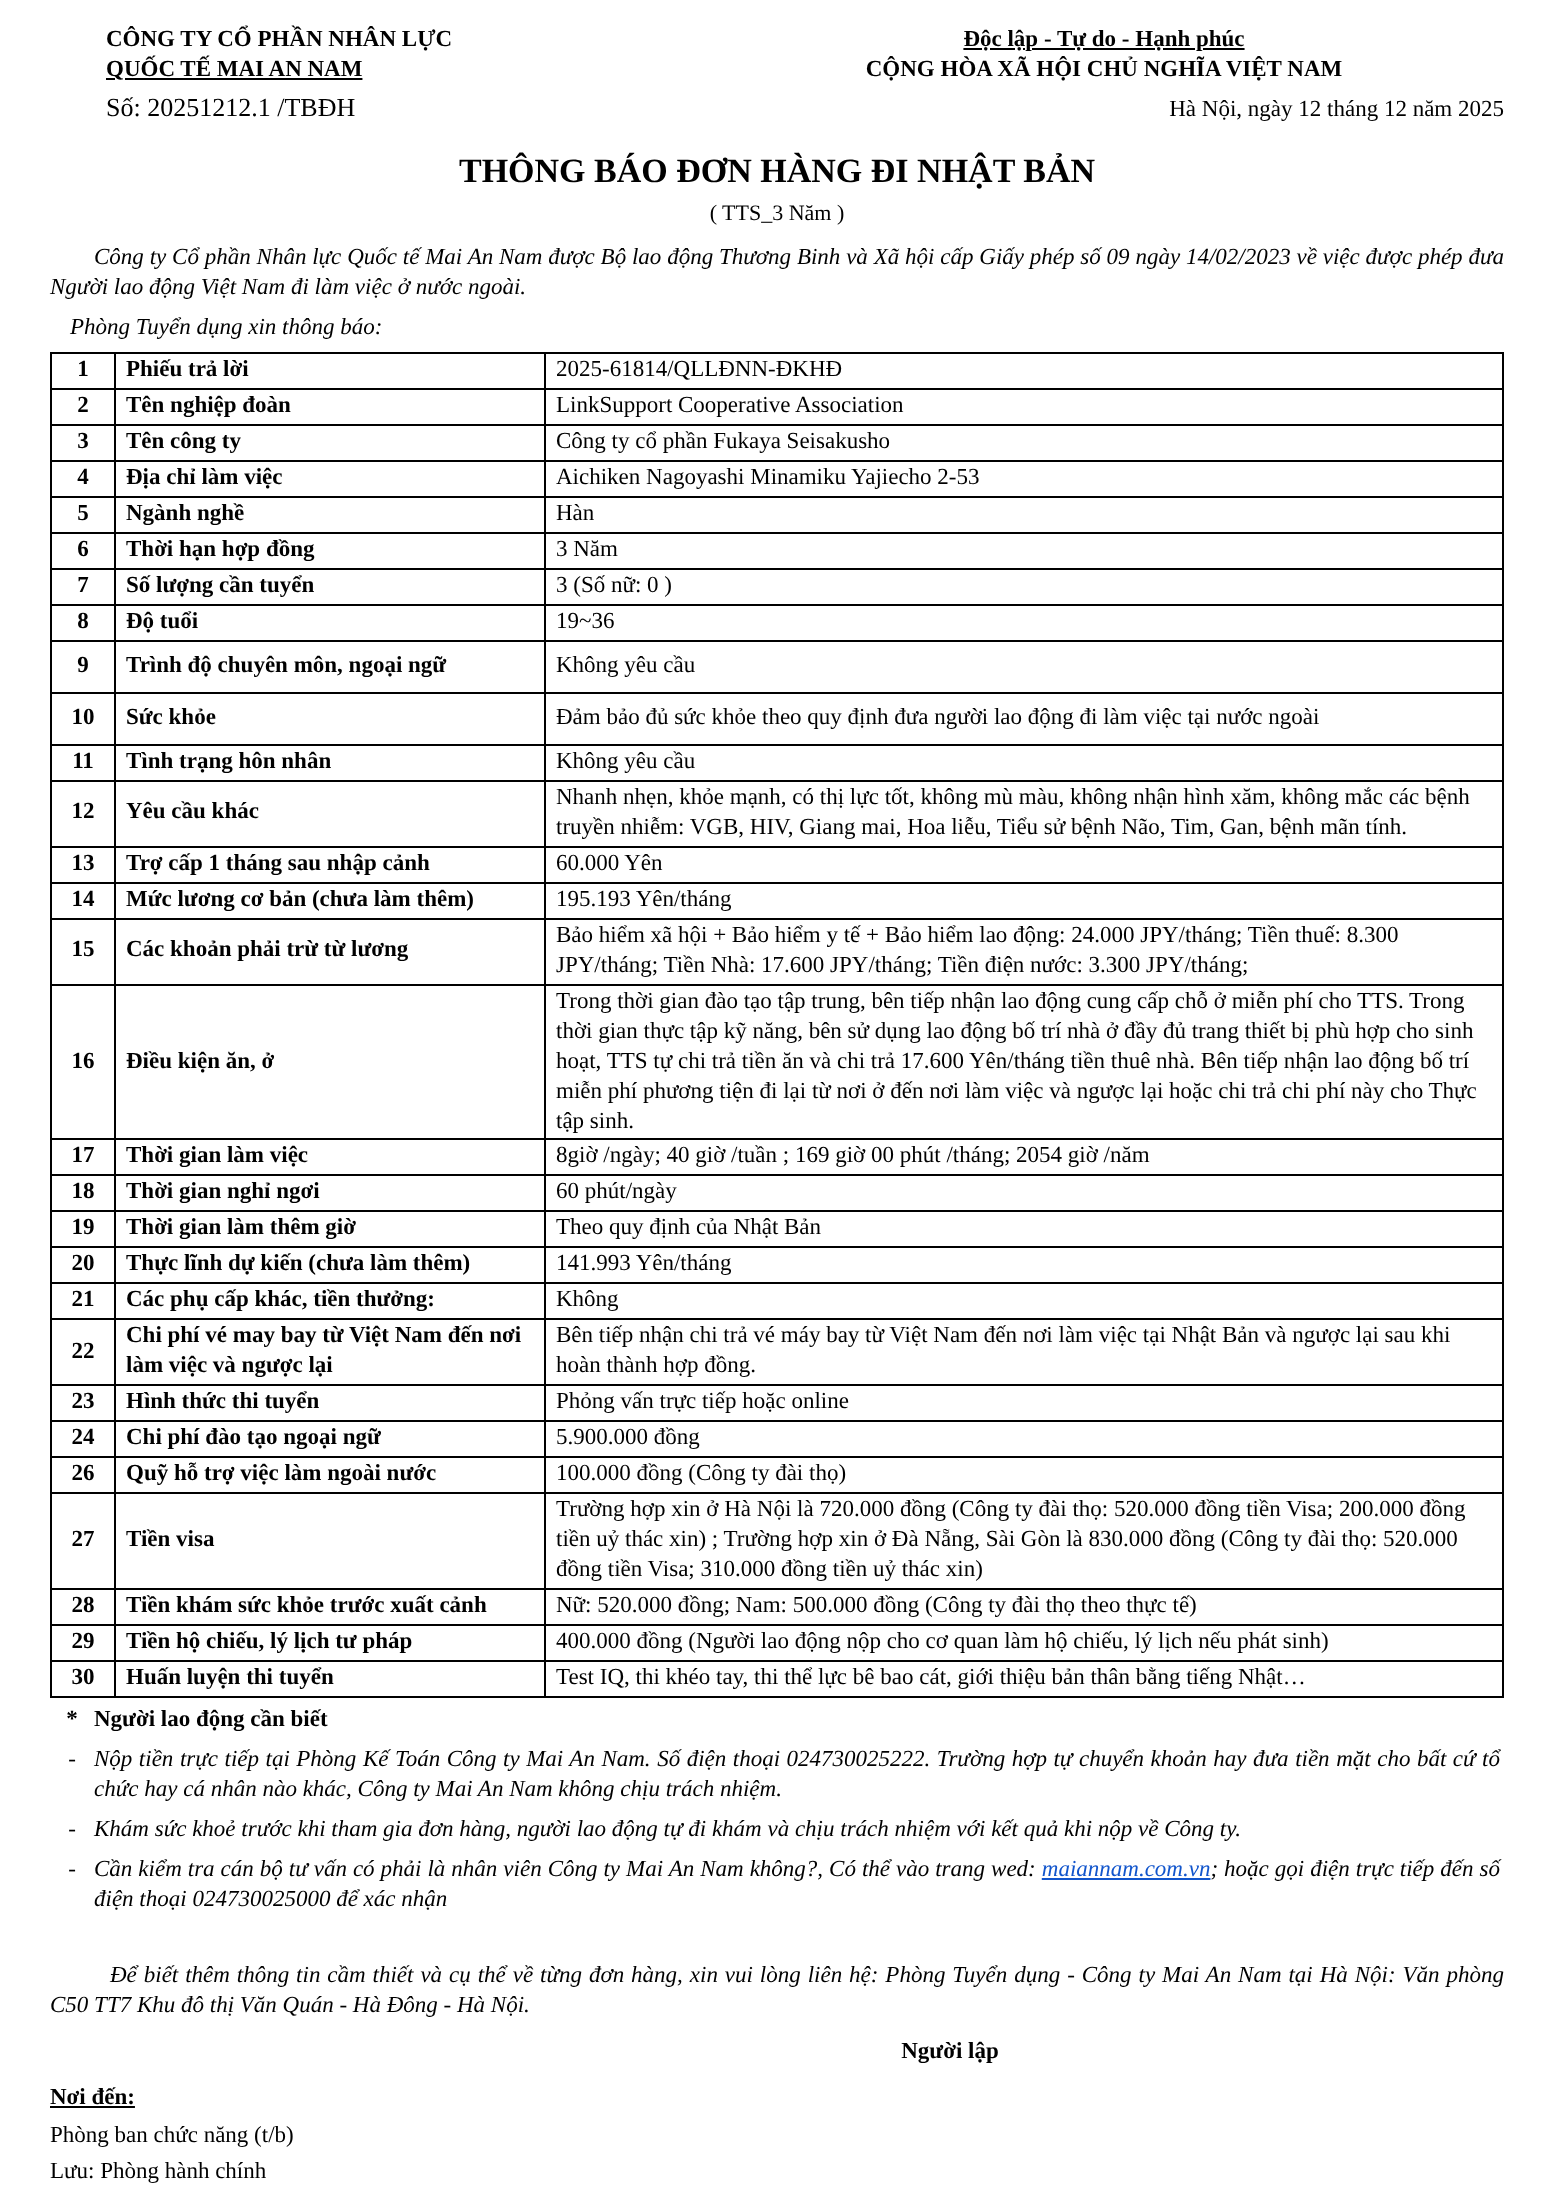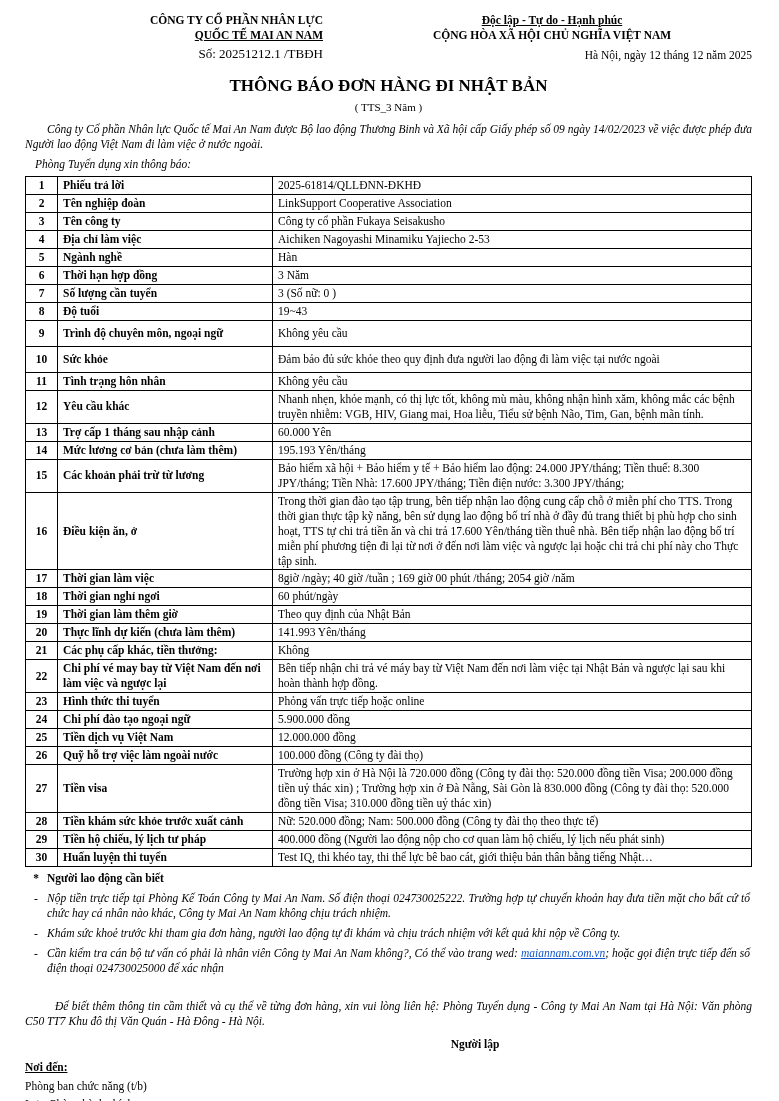--- a/index.html
+++ b/index.html
@@ -6,21 +6,21 @@
   body {
     width:779px; height:1101px;
     font-family:"Liberation Serif","DejaVu Serif",serif;
     color:#000; font-size:11.5px; line-height:1.3;
     overflow:hidden;
   }
   .page { padding:13px 27px 0 25px; }
 
   
   .hdr { display:flex; justify-content:space-between; }
-  .hdr-left { width:270px; margin-left:28px; text-align:right; }
+  .hdr-left { width:270px; margin-left:28px; text-align:left; }
   .hdr-right { width:400px; text-align:center; }
   .hdr b { font-size:11.5px; }
   .u { text-decoration:underline; }
   .doc-no { margin-top:3px; font-size:13px; }
   .date-line { margin-top:5px; text-align:right; font-size:11.5px; }
 
   
   .title { text-align:center; font-weight:bold; font-size:17px; margin-top:12px; }
   .subtitle { text-align:center; font-size:11px; margin-top:3px; }
 
@@ -120,21 +120,21 @@
           <td class="c-value">3 Năm</td>
         </tr>
       <tr class="row">
           <td class="c-no">7</td>
           <td class="c-label">Số lượng cần tuyển</td>
           <td class="c-value">3  (Số nữ: 0 )</td>
         </tr>
       <tr class="row">
           <td class="c-no">8</td>
           <td class="c-label">Độ tuổi</td>
-          <td class="c-value">19~43</td>
+          <td class="c-value">19~36</td>
         </tr>
       <tr class="row tall">
           <td class="c-no">9</td>
           <td class="c-label">Trình độ chuyên môn, ngoại ngữ</td>
           <td class="c-value">Không yêu cầu</td>
         </tr>
       <tr class="row tall">
           <td class="c-no">10</td>
           <td class="c-label">Sức khỏe</td>
           <td class="c-value">Đảm bảo đủ sức khỏe theo quy định đưa người lao động đi làm việc tại nước ngoài</td>
@@ -201,25 +201,20 @@
         </tr>
       <tr class="row">
           <td class="c-no">23</td>
           <td class="c-label">Hình thức thi tuyển</td>
           <td class="c-value">Phỏng vấn trực tiếp hoặc online</td>
         </tr>
       <tr class="row">
           <td class="c-no">24</td>
           <td class="c-label">Chi phí đào tạo ngoại ngữ</td>
           <td class="c-value">5.900.000 đồng</td>
-        </tr>
-      <tr class="row">
-          <td class="c-no">25</td>
-          <td class="c-label">Tiền dịch vụ Việt Nam</td>
-          <td class="c-value">12.000.000 đồng</td>
         </tr>
       <tr class="row">
           <td class="c-no">26</td>
           <td class="c-label">Quỹ hỗ trợ việc làm ngoài nước</td>
           <td class="c-value">100.000 đồng (Công ty đài thọ)</td>
         </tr>
       <tr class="row">
           <td class="c-no">27</td>
           <td class="c-label">Tiền visa</td>
           <td class="c-value">Trường hợp xin ở Hà Nội là 720.000 đồng (Công ty đài thọ: 520.000 đồng tiền Visa; 200.000 đồng tiền uỷ thác xin) ; Trường hợp xin ở Đà Nẵng, Sài Gòn là 830.000 đồng (Công ty đài thọ: 520.000 đồng tiền Visa; 310.000 đồng tiền uỷ thác xin)</td>

